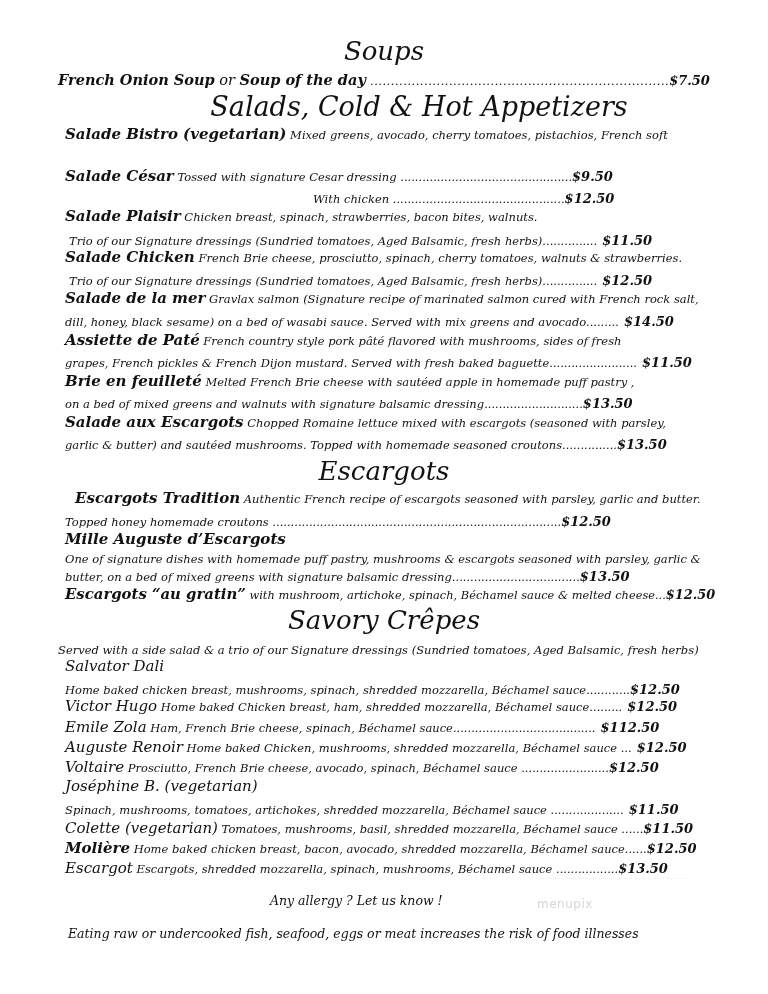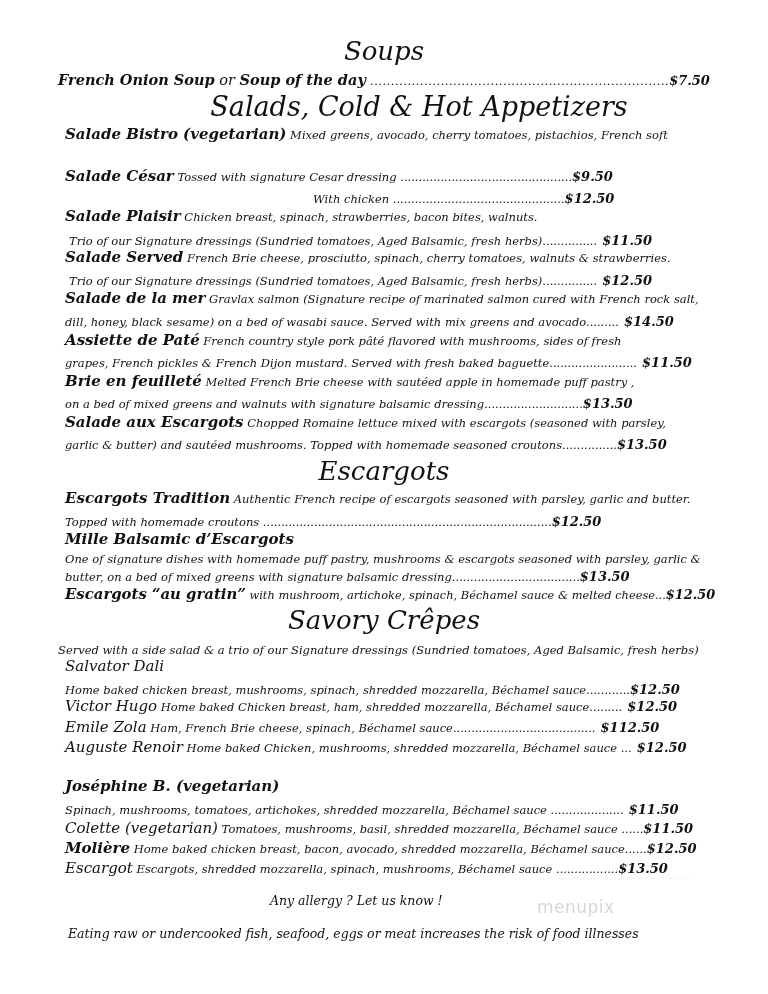--- a/index.html
+++ b/index.html
@@ -9,21 +9,21 @@
   .line { position: absolute; white-space: nowrap; font-style: italic; line-height: 1; }
   .h { font-family: "DejaVu Serif", serif; font-style: italic; font-size: 26px; left: 0; width: 768px; text-align: center; color: #111; }
   .h.big { font-size: 27px; }
   .name { font-weight: bold; font-size: 15px; }
   .desc { font-size: 11.5px; font-weight: normal; }
   .price { font-weight: bold; font-size: 13px; }
   .dots { font-size: 11.5px; letter-spacing: 0.5px; }
   .soup { font-size: 14.5px; font-weight: bold; }
   .soup .or { font-weight: normal; }
   .note { font-size: 12.5px; font-weight: bold; }
-  .watermark { position: absolute; left: 537px; top: 897px; font-family: "DejaVu Sans", sans-serif; font-size: 17px; color: #d6d6d6; letter-spacing: 0.5px; }
+  .watermark { position: absolute; left: 537px; top: 897px; font-family: "DejaVu Sans", sans-serif; font-size: 12px; color: #d6d6d6; letter-spacing: 0.5px; }
   .watermark-faint { position: absolute; left: 540px; top: 878px; width: 150px; height: 6px; border-top: 1px dotted #eee; }
 </style>
 </head>
 <body>
 
 <div class="page">
 
   <div class="line h" style="top:38px;">Soups</div>
   <div class="line soup" style="left:58px; top:73px;">
     <span>French Onion Soup</span><span class="or"> or </span><span>Soup of the day</span><span class="dots" style="font-weight:normal;"> ........................................................................</span><span class="price">$7.50</span>
@@ -43,21 +43,21 @@
   </div>
 
   <div class="line" style="left:65px; top:208px;">
     <span class="name">Salade Plaisir</span><span class="desc">  Chicken breast, spinach, strawberries, bacon bites, walnuts.</span>
   </div>
   <div class="line" style="left:69px; top:232px;">
     <span class="desc">Trio of our Signature dressings  (Sundried tomatoes, Aged Balsamic, fresh herbs)...............</span> <span class="price">$11.50</span>
   </div>
 
   <div class="line" style="left:65px; top:249px;">
-    <span class="name">Salade Served</span><span class="desc">  French Brie cheese, prosciutto, spinach, cherry tomatoes, walnuts &amp; strawberries.</span>
+    <span class="name">Salade Chicken</span><span class="desc">  French Brie cheese, prosciutto, spinach, cherry tomatoes, walnuts &amp; strawberries.</span>
   </div>
   <div class="line" style="left:69px; top:272px;">
     <span class="desc">Trio of our Signature dressings  (Sundried tomatoes, Aged Balsamic, fresh herbs)...............</span> <span class="price">$12.50</span>
   </div>
 
   <div class="line" style="left:65px; top:290px;">
     <span class="name">Salade de la mer</span><span class="desc">  Gravlax salmon (Signature recipe of marinated salmon cured with French rock salt,</span>
   </div>
   <div class="line" style="left:65px; top:313px;">
     <span class="desc">dill, honey, black sesame) on a bed of wasabi sauce. Served with mix greens and avocado.........</span> <span class="price">$14.50</span>
@@ -79,29 +79,29 @@
 
   <div class="line" style="left:65px; top:414px;">
     <span class="name">Salade aux Escargots</span><span class="desc">  Chopped Romaine lettuce mixed with escargots (seasoned with parsley,</span>
   </div>
   <div class="line" style="left:65px; top:436px;">
     <span class="desc">garlic &amp; butter) and sautéed mushrooms. Topped with homemade seasoned croutons...............</span><span class="price">$13.50</span>
   </div>
 
   <div class="line h" style="top:458px;">Escargots</div>
 
-  <div class="line" style="left:65px; top:490px;">
+  <div class="line" style="left:75px; top:490px;">
     <span class="name">Escargots Tradition</span><span class="desc">  Authentic French recipe of escargots seasoned with parsley, garlic and butter.</span>
   </div>
   <div class="line" style="left:65px; top:513px;">
-    <span class="desc">Topped with homemade croutons ...............................................................................</span><span class="price">$12.50</span>
+    <span class="desc">Topped honey homemade croutons ...............................................................................</span><span class="price">$12.50</span>
   </div>
 
   <div class="line" style="left:65px; top:531px;">
-    <span class="name">Mille Balsamic d’Escargots</span>
+    <span class="name">Mille Auguste d’Escargots</span>
   </div>
   <div class="line" style="left:65px; top:550px;">
     <span class="desc">One of signature dishes with homemade puff pastry, mushrooms &amp; escargots seasoned with parsley, garlic &amp;</span>
   </div>
   <div class="line" style="left:65px; top:568px;">
     <span class="desc">butter,  on a bed of mixed greens with signature balsamic dressing...................................</span><span class="price">$13.50</span>
   </div>
 
   <div class="line" style="left: 65px; top: 586px; transform-origin: left top; transform: scaleX(0.991);">
     <span class="name">Escargots “au gratin”</span><span class="desc">  with mushroom, artichoke, spinach, Béchamel sauce &amp; melted cheese...</span><span class="price">$12.50</span>
@@ -124,23 +124,26 @@
   </div>
 
   <div class="line" style="left:65px; top:719px;">
     <span class="name" style="font-weight:normal;">Emile Zola</span><span class="desc">  Ham, French Brie cheese, spinach, Béchamel sauce.......................................</span> <span class="price">$112.50</span>
   </div>
 
   <div class="line" style="left:65px; top:739px;text-align:center;">
     <span class="name" style="font-weight:normal;">Auguste Renoir</span><span class="desc">  Home baked Chicken, mushrooms, shredded mozzarella, Béchamel sauce ...</span> <span class="price">$12.50</span>
   </div>
 
+  <div class="line" style="left:65px; top:759px;">
+    <span class="name" style="font-weight:normal;">Voltaire</span><span class="desc">  Prosciutto, French Brie cheese, avocado, spinach, Béchamel sauce  ........................</span><span class="price">$12.50</span>
+  </div>
 
   <div class="line" style="left:65px; top:778px;">
-    <span class="name" style="font-weight:bold;">Joséphine B. (vegetarian)</span>
+    <span class="name" style="font-weight:normal;">Joséphine B. (vegetarian)</span>
   </div>
   <div class="line" style="left:65px; top:801px;">
     <span class="desc">Spinach, mushrooms, tomatoes, artichokes, shredded mozzarella, Béchamel sauce ....................</span> <span class="price">$11.50</span>
   </div>
 
   <div class="line" style="left:65px; top:820px;">
     <span class="name" style="font-weight:normal;">Colette (vegetarian)</span><span class="desc"> Tomatoes, mushrooms, basil, shredded mozzarella, Béchamel sauce  ......</span><span class="price">$11.50</span>
   </div>
 
   <div class="line" style="left:65px; top:840px;">

